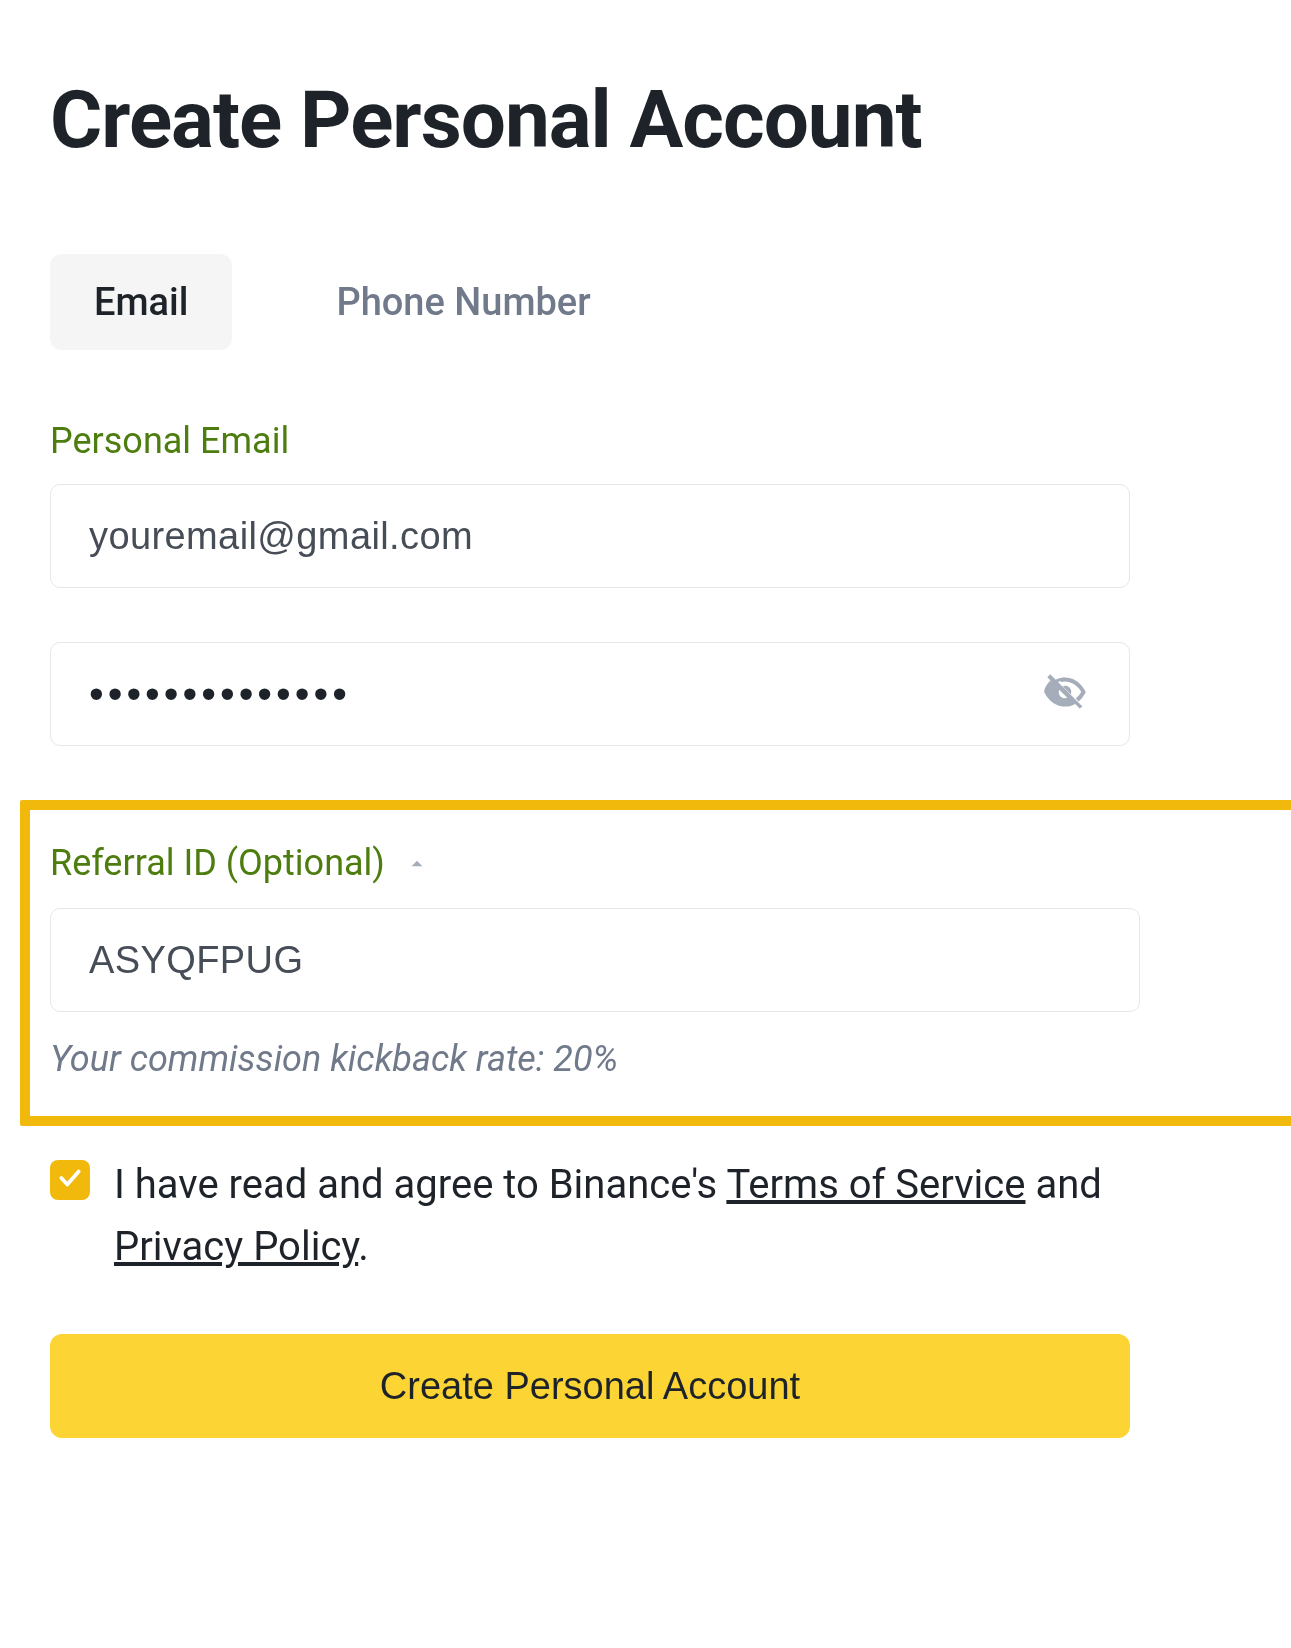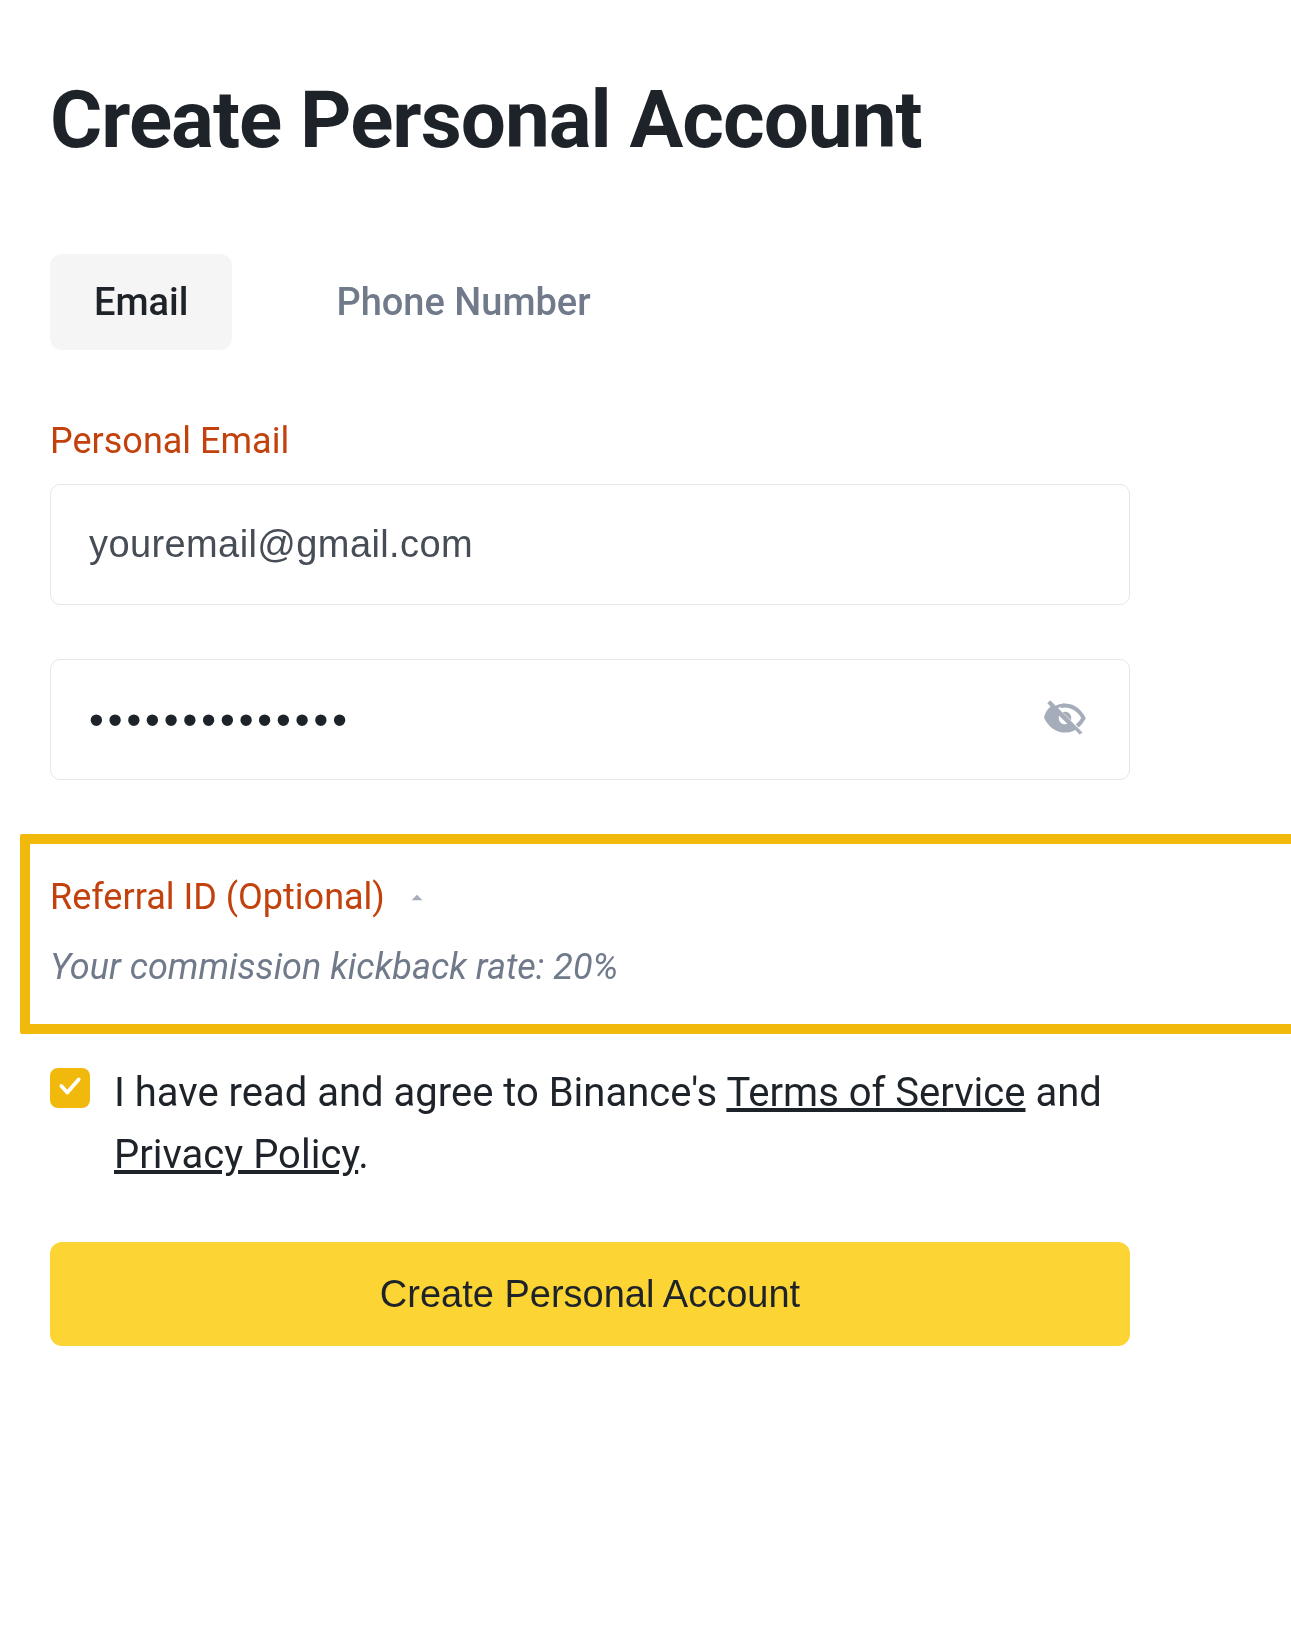--- a/index.html
+++ b/index.html
@@ -36,32 +36,32 @@
     cursor: pointer;
     color: #707a8a;
     background: transparent;
   }
   .tab.active {
     background: #f5f5f5;
     color: #1e2329;
   }
   .field-label {
     font-size: 36px;
-    color: #c2410c;
+    color: #4d7c0f;
     margin-bottom: 22px;
   }
   .field-label .icon-inline {
     margin-left: 10px;
     vertical-align: middle;
   }
   .input-wrap {
     border: 1px solid #e5e7eb;
     border-radius: 10px;
     padding: 0 36px;
-    height: 121px;
+    height: 104px;
     display: flex;
     align-items: center;
     background: #ffffff;
   }
   .text-input {
     flex: 1;
     border: none;
     outline: none;
     font-size: 38px;
     color: #474d57;
@@ -175,20 +175,23 @@
 
     <div class="highlight-box">
       <div class="field-label">
         <span>Referral ID (Optional)</span>
         <span class="icon-inline">
           <svg viewBox="0 0 24 24" width="26" height="26" fill="#a6adba">
               <path d="M7 14l5-5 5 5z"></path>
             </svg>
         </span>
       </div>
+      <div class="input-wrap">
+        <input type="text" class="text-input" value="ASYQFPUG" style="">
+      </div>
       <div class="kickback">Your commission kickback rate: 20%</div>
     </div>
 
     <div class="agree-row">
       <div class="checkbox">
         <span>
           <svg viewBox="0 0 24 24" fill="none" stroke="#ffffff" stroke-width="3.5" stroke-linecap="round" stroke-linejoin="round">
               <polyline points="4 12 9.5 18 20 6"></polyline>
             </svg>
         </span>

